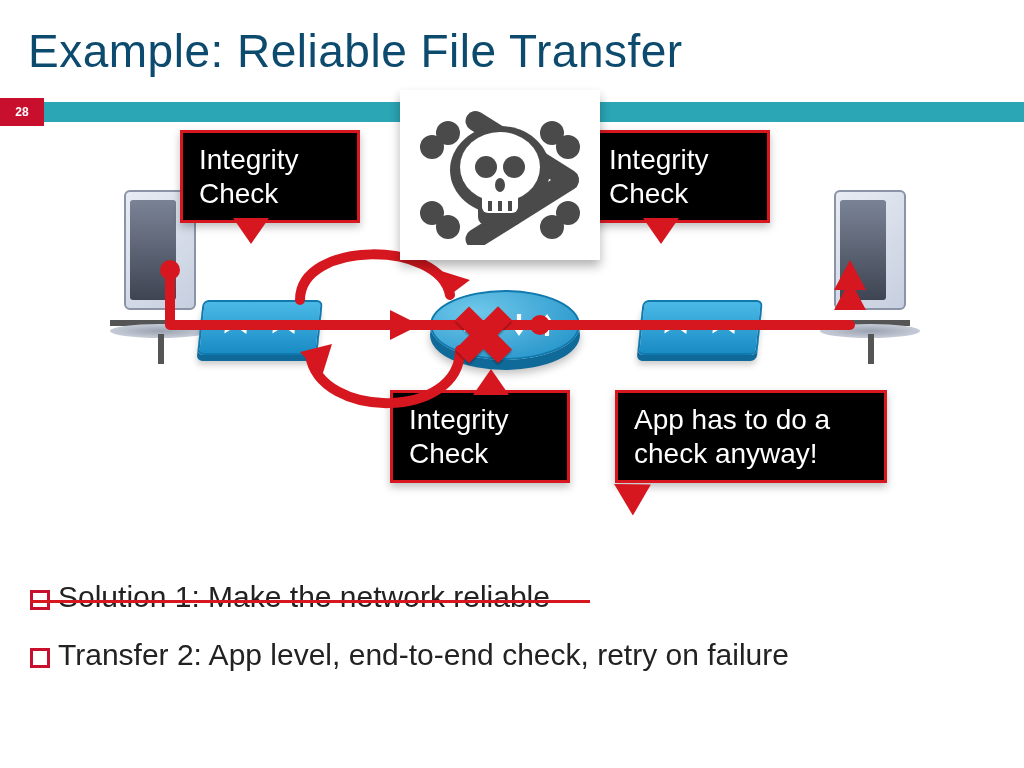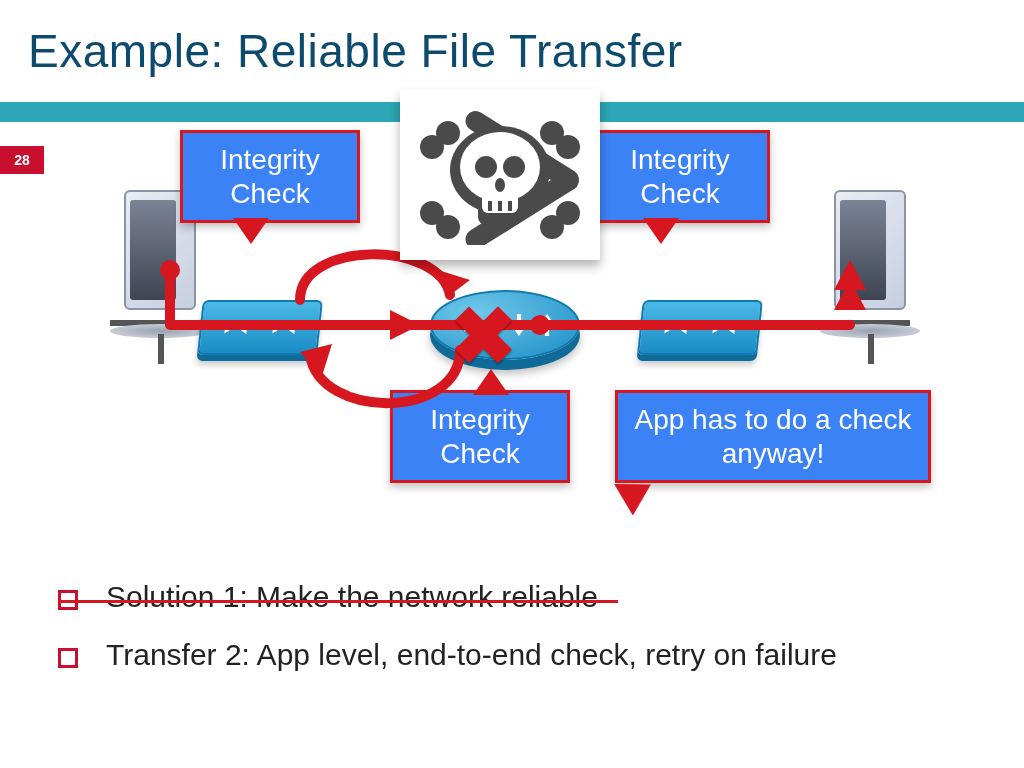--- a/index.html
+++ b/index.html
@@ -29,26 +29,25 @@
     background: #2aa6b5;
   }
   .pagenum {
     position: absolute;
     top: 98px;
     left: 0;
     width: 44px;
     height: 28px;
     background: #c8102e;
     color: #fff;
-    font-size: 14px;
+    font-size: 12px;
     font-weight: 600;
     display: flex;
     align-items: center;
     justify-content: center;
-    margin-top: 48px;
   }
 
   
   .diagram {
     position: absolute;
     top: 130px;
     left: 0;
     width: 1024px;
     height: 420px;
   }
@@ -158,41 +157,41 @@
   .router-arrows span {
     width: 22px;
     height: 14px;
     background: #fff;
     clip-path: polygon(0 35%, 55% 35%, 55% 0, 100% 50%, 55% 100%, 55% 65%, 0 65%);
   }
 
   
   .callout {
     position: absolute;
-    background: #3b82f6;
+    background: #000000;
     color: #fff;
     font-size: 28px;
     font-weight: 300;
-    text-align: center;
+    text-align: left;
     border: 3px solid #d6171f;
     padding: 10px 16px;
     line-height: 1.2;
     box-shadow: 0 4px 8px rgba(0,0,0,.25);
   }
   .callout .tail {
     position: absolute;
     width: 0; height: 0;
   }
   .cl1 { top: 0px; left: 180px; width: 180px; }
   .cl1 .tail { bottom: -24px; left: 50px; border-left: 18px solid transparent; border-right: 18px solid transparent; border-top: 26px solid #d6171f; }
   .cl2 { top: 0px; left: 590px; width: 180px; z-index: 2;}
   .cl2 .tail { bottom: -24px; left: 50px; border-left: 18px solid transparent; border-right: 18px solid transparent; border-top: 26px solid #d6171f; }
   .cl3 { top: 260px; left: 390px; width: 180px; }
   .cl3 .tail { top: -24px; left: 80px; border-left: 18px solid transparent; border-right: 18px solid transparent; border-bottom: 26px solid #d6171f; }
-  .cl4 { top: 260px; left: 615px; width: 316px; }
+  .cl4 { top: 260px; left: 615px; width: 272px; }
   .cl4 .tail { bottom: -30px; left: -6px; border-top: 18px solid transparent; border-bottom: 18px solid transparent; border-right: 32px solid #d6171f; transform: rotate(30deg);}
 
   
   .redpath {
     position: absolute;
     stroke: #d6171f;
     stroke-width: 10;
     fill: none;
     stroke-linecap: round;
     stroke-linejoin: round;
@@ -234,27 +233,26 @@
 
   
   .bullets {
     position: absolute;
     top: 580px;
     left: 30px;
   }
   .bullet {
     display: flex;
     align-items: flex-start;
-    gap: 28px;
+    gap: 8px;
     font-size: 30px;
     font-weight: 300;
     color: #222;
     margin-bottom: 24px;
     position: relative;
-    margin-left: 28px;
   }
   .bullet .box {
     width: 20px;
     height: 20px;
     border: 3px solid #c8102e;
     margin-top: 10px;
     flex-shrink: 0;
   }
   .strike-line {
     position: absolute;

